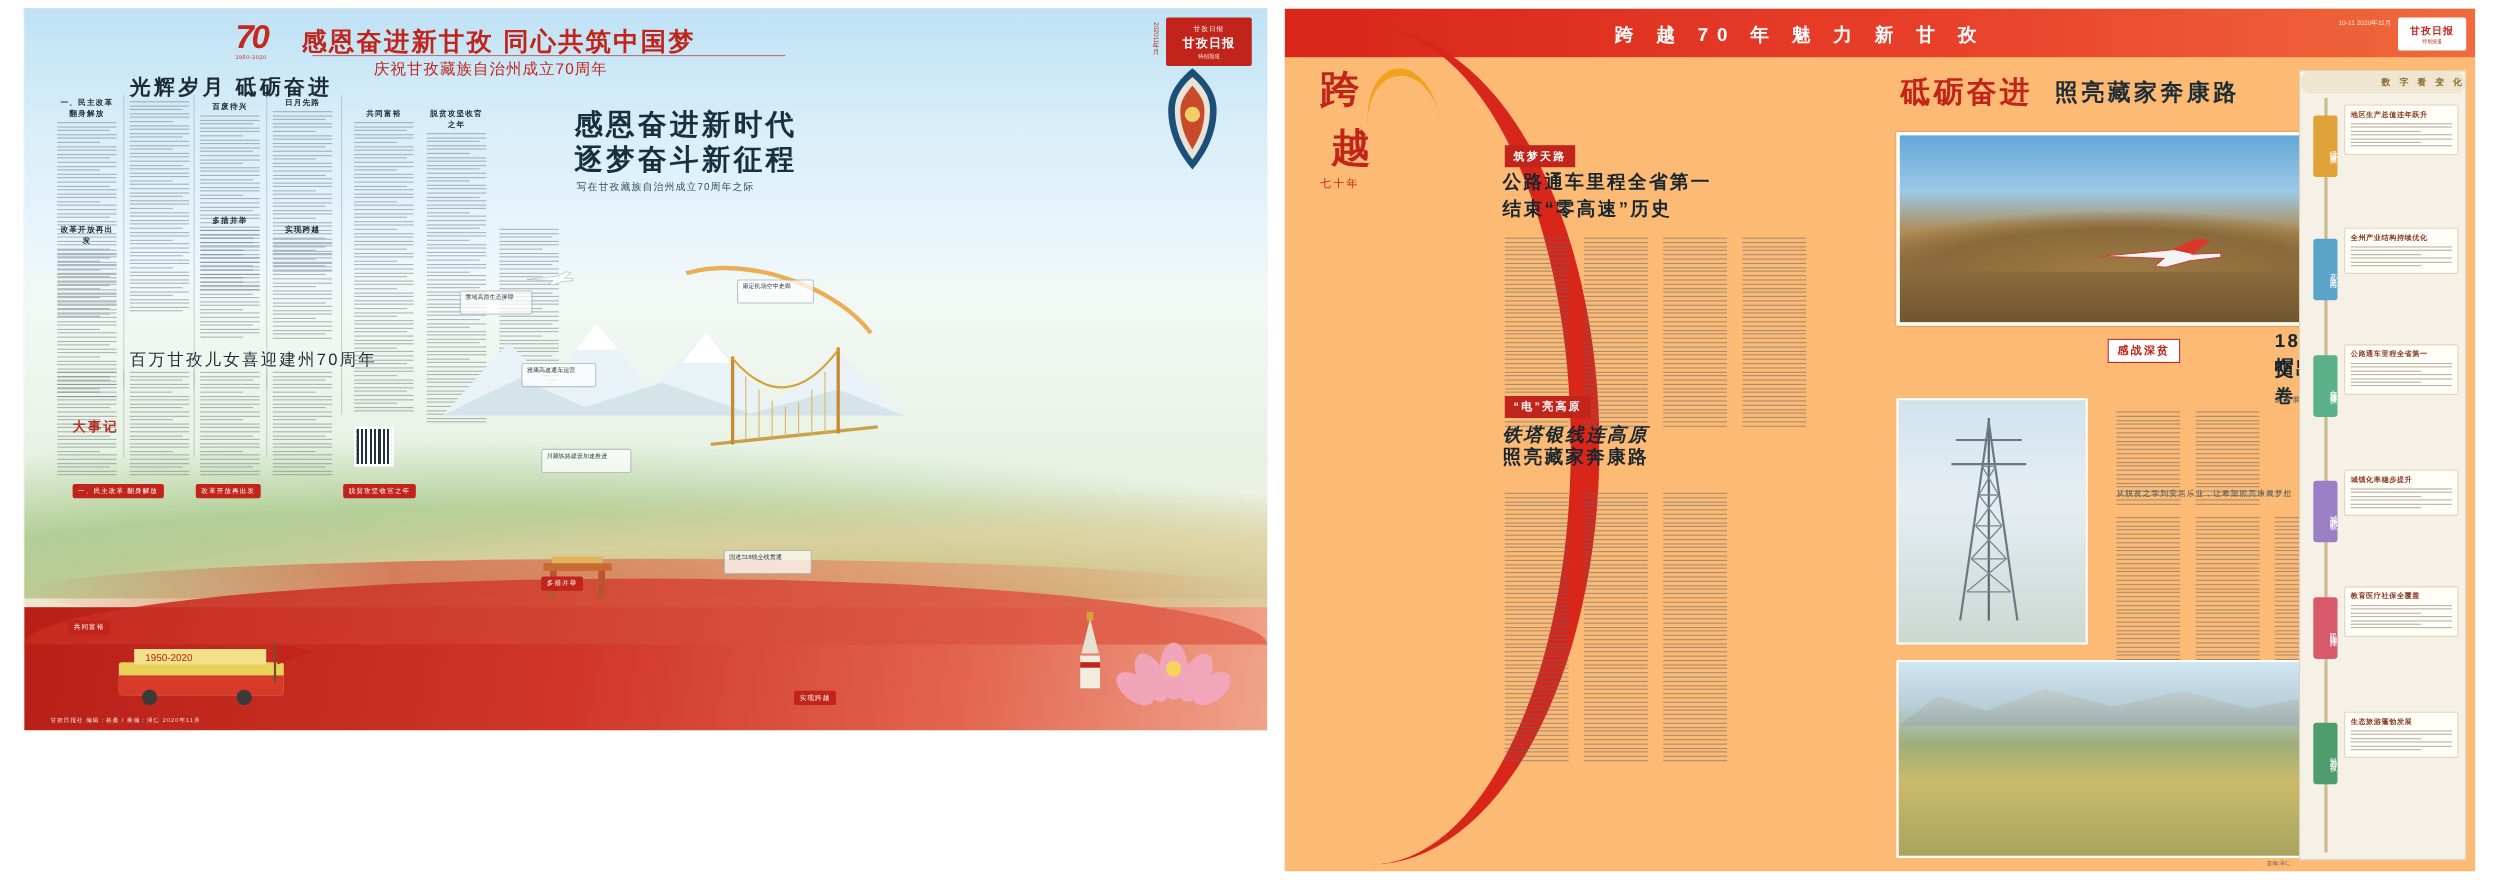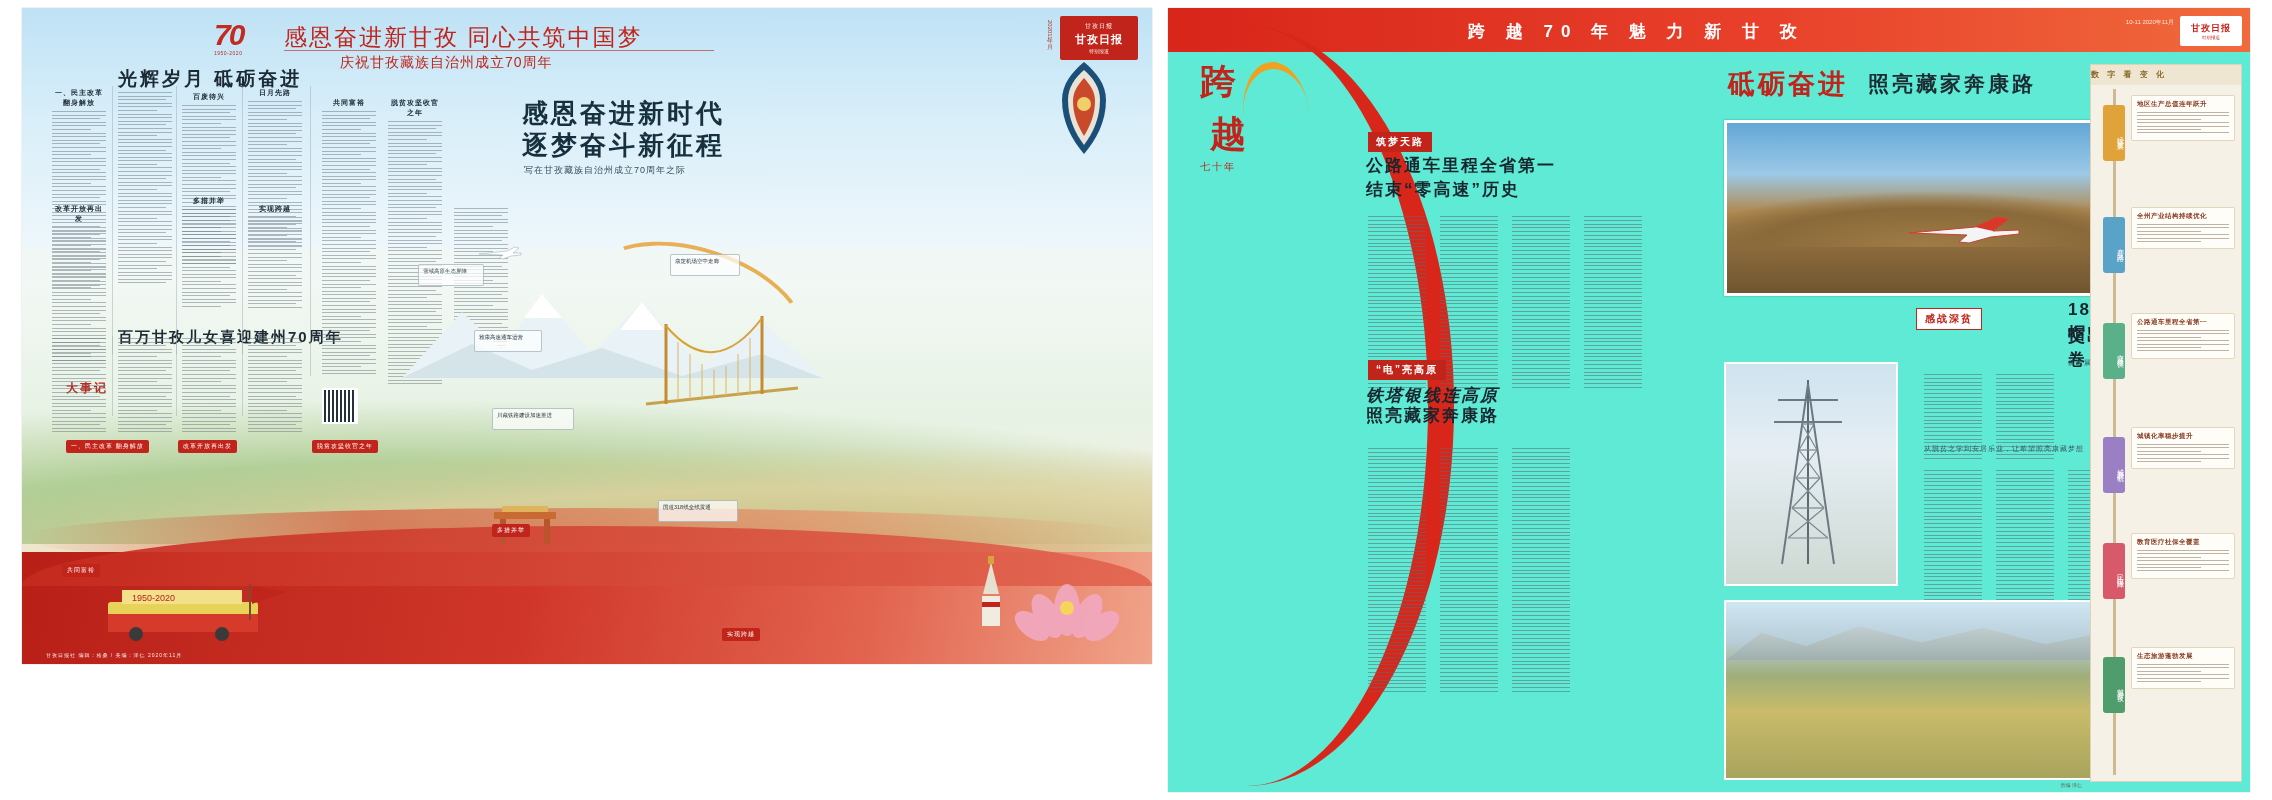--- a/index.html
+++ b/index.html
@@ -8,33 +8,33 @@
 
   
   .page-left{position:absolute;left:22px;top:8px;width:1130px;height:656px;
     background:linear-gradient(180deg,#cfe9f7 0%,#e8f4fb 18%,#f2f8f4 42%,#e7f2e4 62%,#f6f3e8 78%,#f3e9d9 100%);
     box-shadow:0 0 1px rgba(0,0,0,.35);overflow:hidden;}
   .sky-wash{position:absolute;left:0;top:0;width:100%;height:240px;
     background:linear-gradient(180deg,#bfe2f5 0%,#d8eef9 45%,#eef7fb 100%);}
   .seventy{position:absolute;left:192px;top:12px;width:60px;height:44px;}
   .seventy .num{font-size:30px;font-weight:bold;color:#c32a20;letter-spacing:-2px;line-height:30px;font-style:italic;}
   .seventy .sub{font-size:5px;color:#c32a20;letter-spacing:.5px;}
-  .l-title{position:absolute;left:262px;top:14px;font-size:23px;font-weight:normal;color:#c0241a;letter-spacing:2px;white-space:nowrap;}
+  .l-title{position:absolute;left:252px;top:14px;font-size:23px;font-weight:bold;color:#c0241a;letter-spacing:2px;white-space:nowrap;}
   .l-subtitle{position:absolute;left:318px;top:46px;font-size:14px;color:#c0241a;letter-spacing:1px;white-space:nowrap;}
   .l-rule{position:absolute;left:262px;top:42px;width:430px;height:1px;background:#c0241a;opacity:.6;}
 
   .l-flagbox{position:absolute;right:14px;top:8px;width:78px;height:44px;background:#c0241a;color:#fff;
     border-radius:2px;display:flex;flex-direction:column;align-items:center;justify-content:center;gap:1px;}
   .l-flagbox .fb1{font-size:6px;letter-spacing:1px;}
   .l-flagbox .fb2{font-size:11px;font-weight:bold;letter-spacing:1px;}
   .l-flagbox .fb3{font-size:5px;opacity:.9;}
   .l-date{position:absolute;right:98px;top:12px;font-size:6px;color:#b4352a;writing-mode:vertical-rl;}
 
   .hdline-a{position:absolute;left:96px;top:58px;font-size:19px;font-weight:bold;color:#1b2a33;letter-spacing:3px;}
-  .hdline-b{position:absolute;left:96px;top:320px;font-size:15px;font-weight:bold;color:#1b2a33;letter-spacing:2px;}
+  .hdline-b{position:absolute;left:96px;top:310px;font-size:15px;font-weight:normal;color:#1b2a33;letter-spacing:2px;}
 
   .bigline1{position:absolute;left:500px;top:88px;font-size:26px;font-weight:bold;color:#16303d;letter-spacing:3px;}
   .bigline2{position:absolute;left:500px;top:120px;font-size:26px;font-weight:bold;color:#16303d;letter-spacing:3px;}
   .bigline3{position:absolute;left:502px;top:156px;font-size:9px;color:#33505c;letter-spacing:1px;}
 
   .colblk{position:absolute;}
   .colblk .ch{font-size:7px;font-weight:bold;color:#23323a;margin-bottom:3px;letter-spacing:1px;text-align:center;}
   .tx{--lh:3px;}
   .tx i{display:block;height:1px;background:#6a7880;opacity:.5;margin-bottom:2.6px;}
   .tx i.s{width:72%;}
@@ -67,21 +67,21 @@
   .tag-red{position:absolute;background:#c0241a;color:#fff;font-size:6px;padding:2px 5px;border-radius:2px;letter-spacing:1px;}
   .truck{position:absolute;left:80px;bottom:22px;width:190px;height:62px;}
   .lotus{position:absolute;right:30px;bottom:10px;width:110px;height:90px;}
   .stupa{position:absolute;right:148px;bottom:38px;width:26px;height:70px;}
   .gate{position:absolute;left:470px;bottom:120px;width:66px;height:40px;}
   .thangka{position:absolute;right:40px;top:52px;width:56px;height:96px;}
   .memo-title{position:absolute;left:44px;top:372px;font-size:12px;font-weight:bold;color:#c0241a;letter-spacing:2px;}
   .fn{position:absolute;left:24px;bottom:6px;font-size:5px;color:#fff;opacity:.9;letter-spacing:1px;}
 
   
-  .page-right{position:absolute;left:1168px;top:8px;width:1082px;height:784px;background:#5eead4;box-shadow:0 0 1px rgba(0,0,0,.35);overflow:hidden;}
+  .page-right{position:absolute;left:1168px;top:8px;width:1082px;height:784px;background:#fdba74;box-shadow:0 0 1px rgba(0,0,0,.35);overflow:hidden;}
   .r-topbar{position:absolute;left:0;top:0;width:100%;height:44px;background:linear-gradient(90deg,#d8261a 0%,#e8402a 55%,#f06a3c 100%);}
   .r-topbar .t{position:absolute;left:300px;top:12px;font-size:17px;font-weight:bold;color:#fff;letter-spacing:8px;}
   .r-datebox{position:absolute;right:76px;top:10px;font-size:6px;color:#ffe7d8;text-align:right;line-height:8px;}
   .r-flag{position:absolute;right:8px;top:8px;width:62px;height:30px;background:#fff;border-radius:2px;
     display:flex;flex-direction:column;align-items:center;justify-content:center;}
   .r-flag .f1{font-size:9px;font-weight:bold;color:#c0241a;letter-spacing:1px;}
   .r-flag .f2{font-size:4.5px;color:#c0241a;}
   .r-arc{position:absolute;left:-60px;top:18px;width:320px;height:760px;
     border-right:26px solid #d8261a;border-radius:0 60% 60% 0/0 50% 50% 0;opacity:1;}
   .r-logo{position:absolute;left:26px;top:48px;width:120px;height:130px;}
@@ -114,21 +114,21 @@
     background:linear-gradient(180deg,#cfe6f3 0%,#b8cfda 22%,#9fae7a 42%,#c9bb6a 62%,#a8a45c 100%);overflow:hidden;}
   .ph3-mtn{position:absolute;left:0;top:12px;width:100%;height:46px;
     background:linear-gradient(180deg,#cfd9dd,#9fb0ae);clip-path:polygon(0 100%,8% 40%,18% 70%,30% 26%,44% 62%,58% 30%,72% 66%,86% 38%,100% 72%,100% 100%);}
   .ph3-credit{position:absolute;right:6px;bottom:3px;font-size:5px;color:#fff;opacity:.95;}
 
   .tx2 i{display:block;height:1px;background:#5d6a72;opacity:.55;margin-bottom:2.8px;}
 
   
   .rail{position:absolute;right:8px;top:56px;width:150px;height:716px;background:#f6f1e6;border:1px solid #ded2bb;}
   .rail-h{position:absolute;left:0;top:0;width:100%;height:20px;background:#efe6d2;
-    font-size:8px;font-weight:bold;color:#8a6a2a;letter-spacing:3px;text-align:left;line-height:20px;}
+    font-size:8px;font-weight:bold;color:#8a6a2a;letter-spacing:3px;text-align:right;line-height:20px;border-radius:10px;}
   .rail-spine{position:absolute;left:22px;top:24px;width:3px;height:686px;background:#cdbb96;}
   .rail-node{position:absolute;left:12px;width:22px;height:56px;border-radius:3px;color:#fff;font-size:7px;
     writing-mode:vertical-rl;text-align:center;letter-spacing:2px;padding-top:4px;box-sizing:border-box;}
   .rail-card{position:absolute;left:40px;width:104px;background:#fffdf7;border:1px solid #e2d6bd;border-radius:2px;padding:4px 5px;box-sizing:border-box;}
   .rail-card .rt{font-size:6.5px;font-weight:bold;color:#8a3a20;margin-bottom:3px;letter-spacing:.5px;}
   .rail-card .rl i{display:block;height:1px;background:#7b6a55;opacity:.5;margin-bottom:2.4px;}
   .rail-card .rl i.s{width:70%;}
   .r-fn{position:absolute;right:168px;bottom:4px;font-size:5px;color:#6d6458;}
 </style>
 </head>

